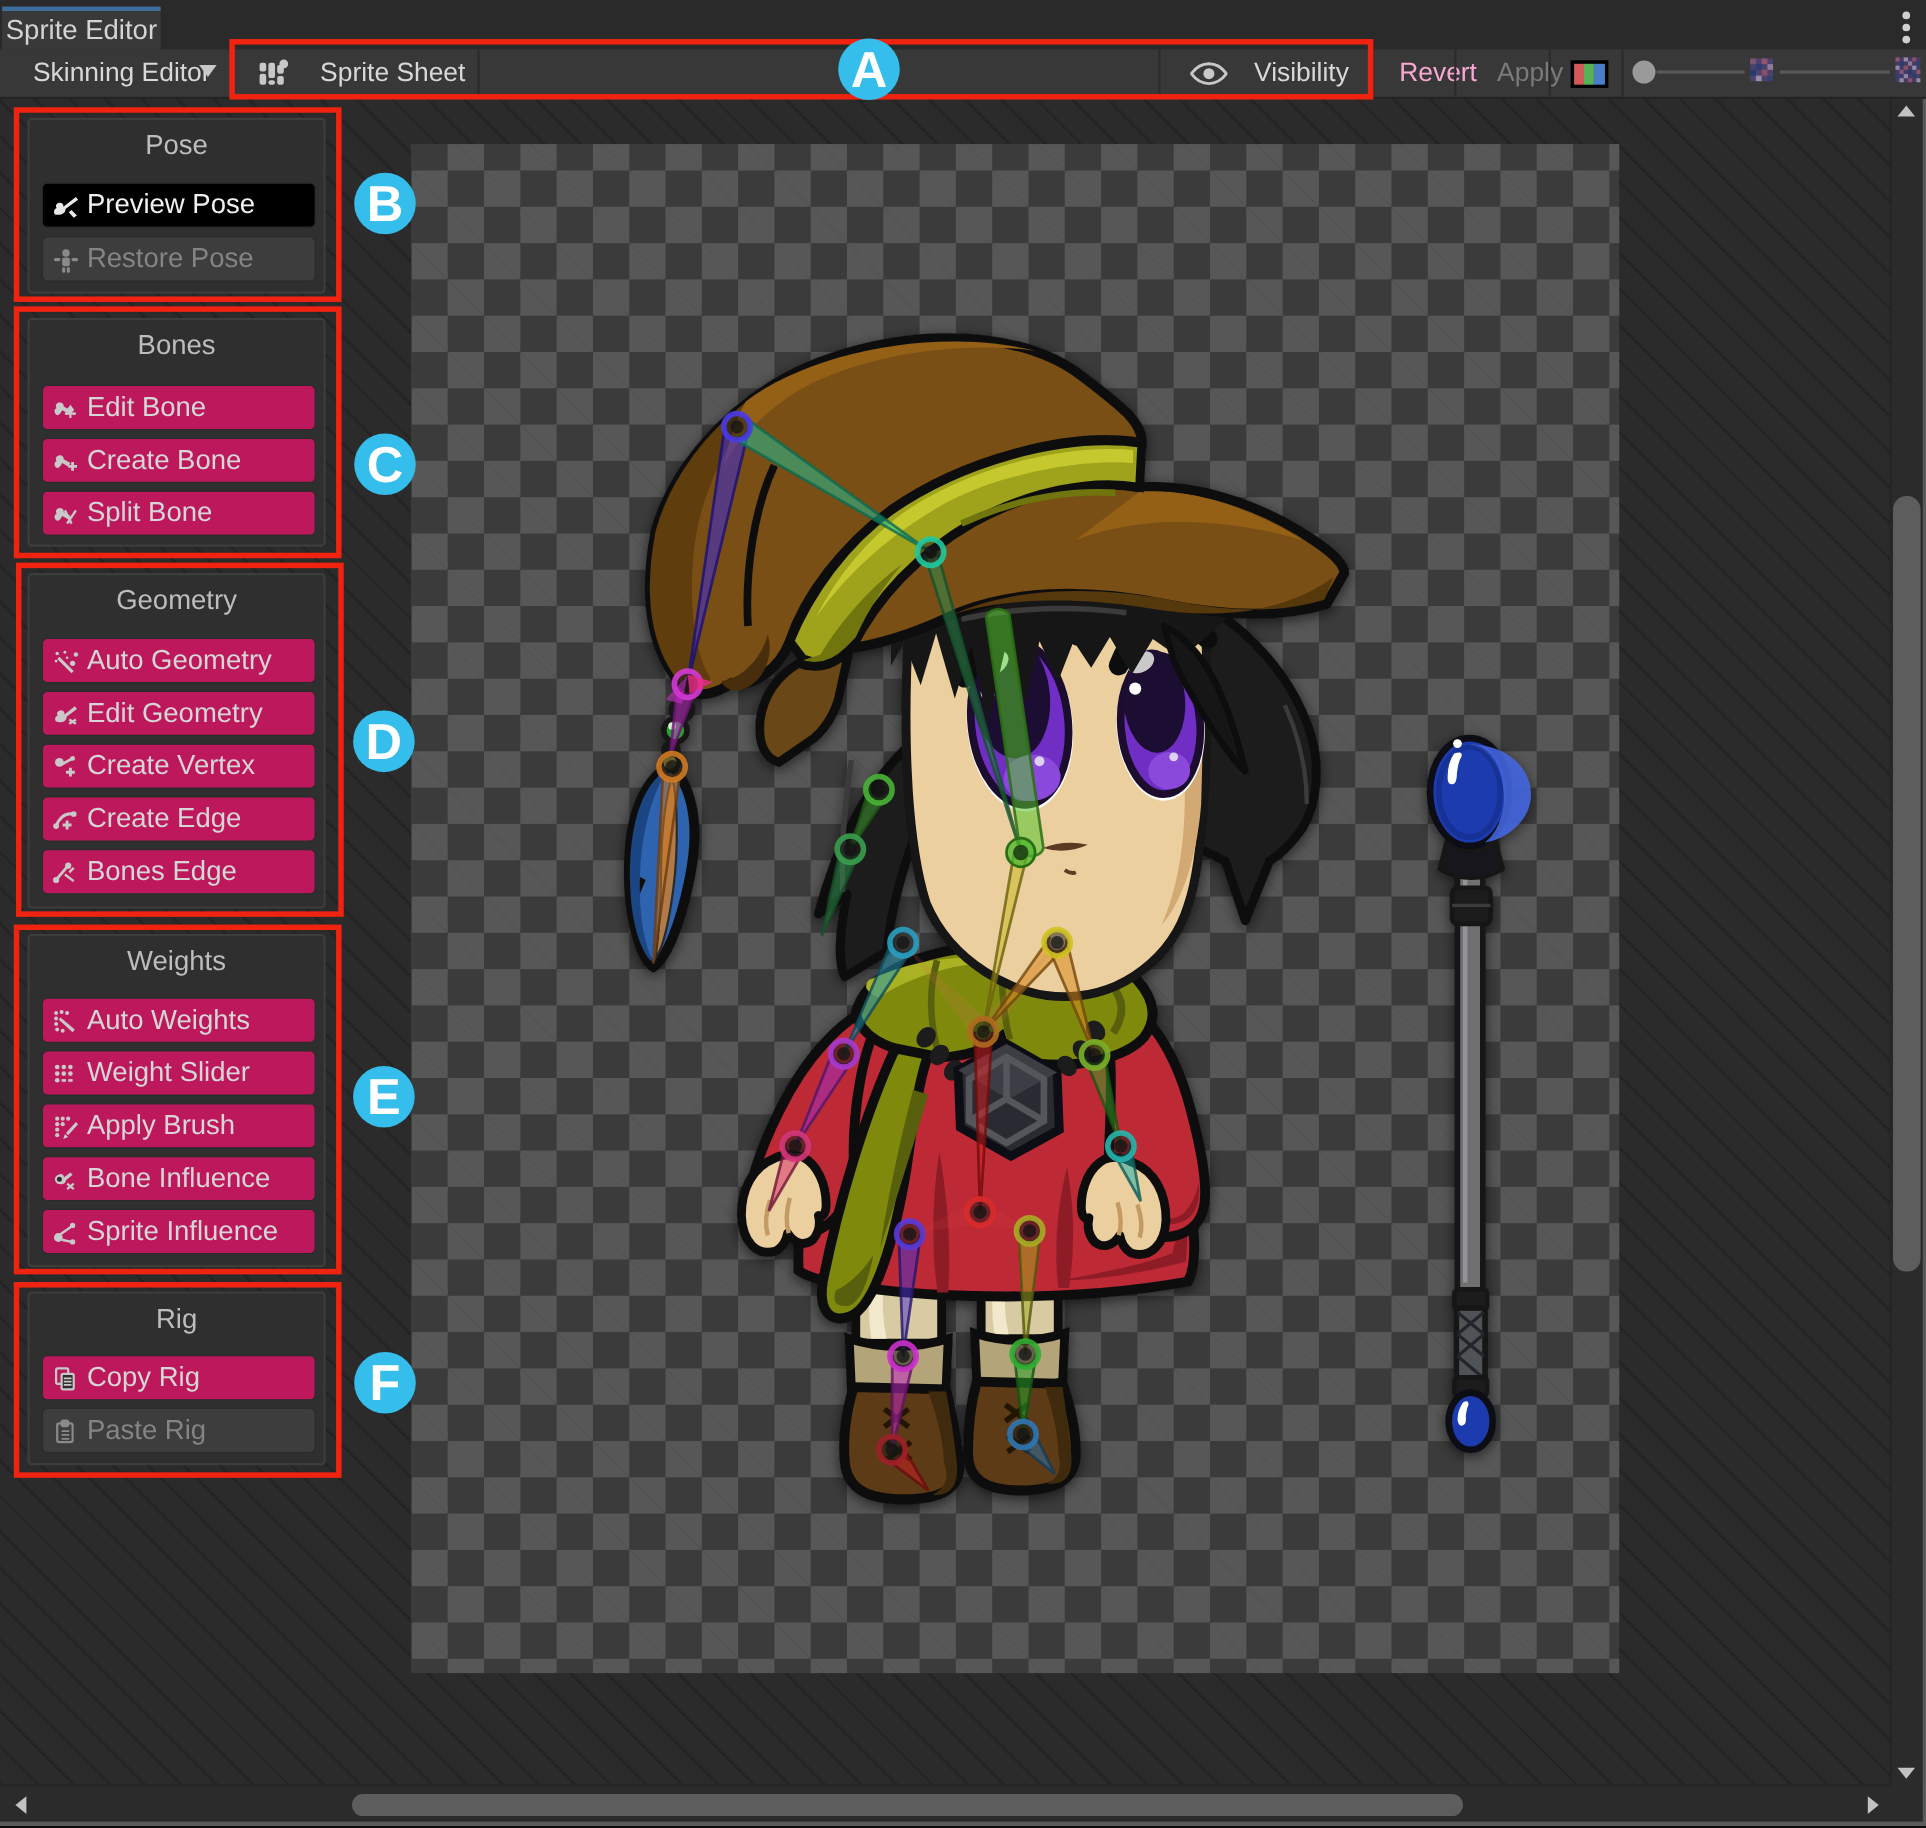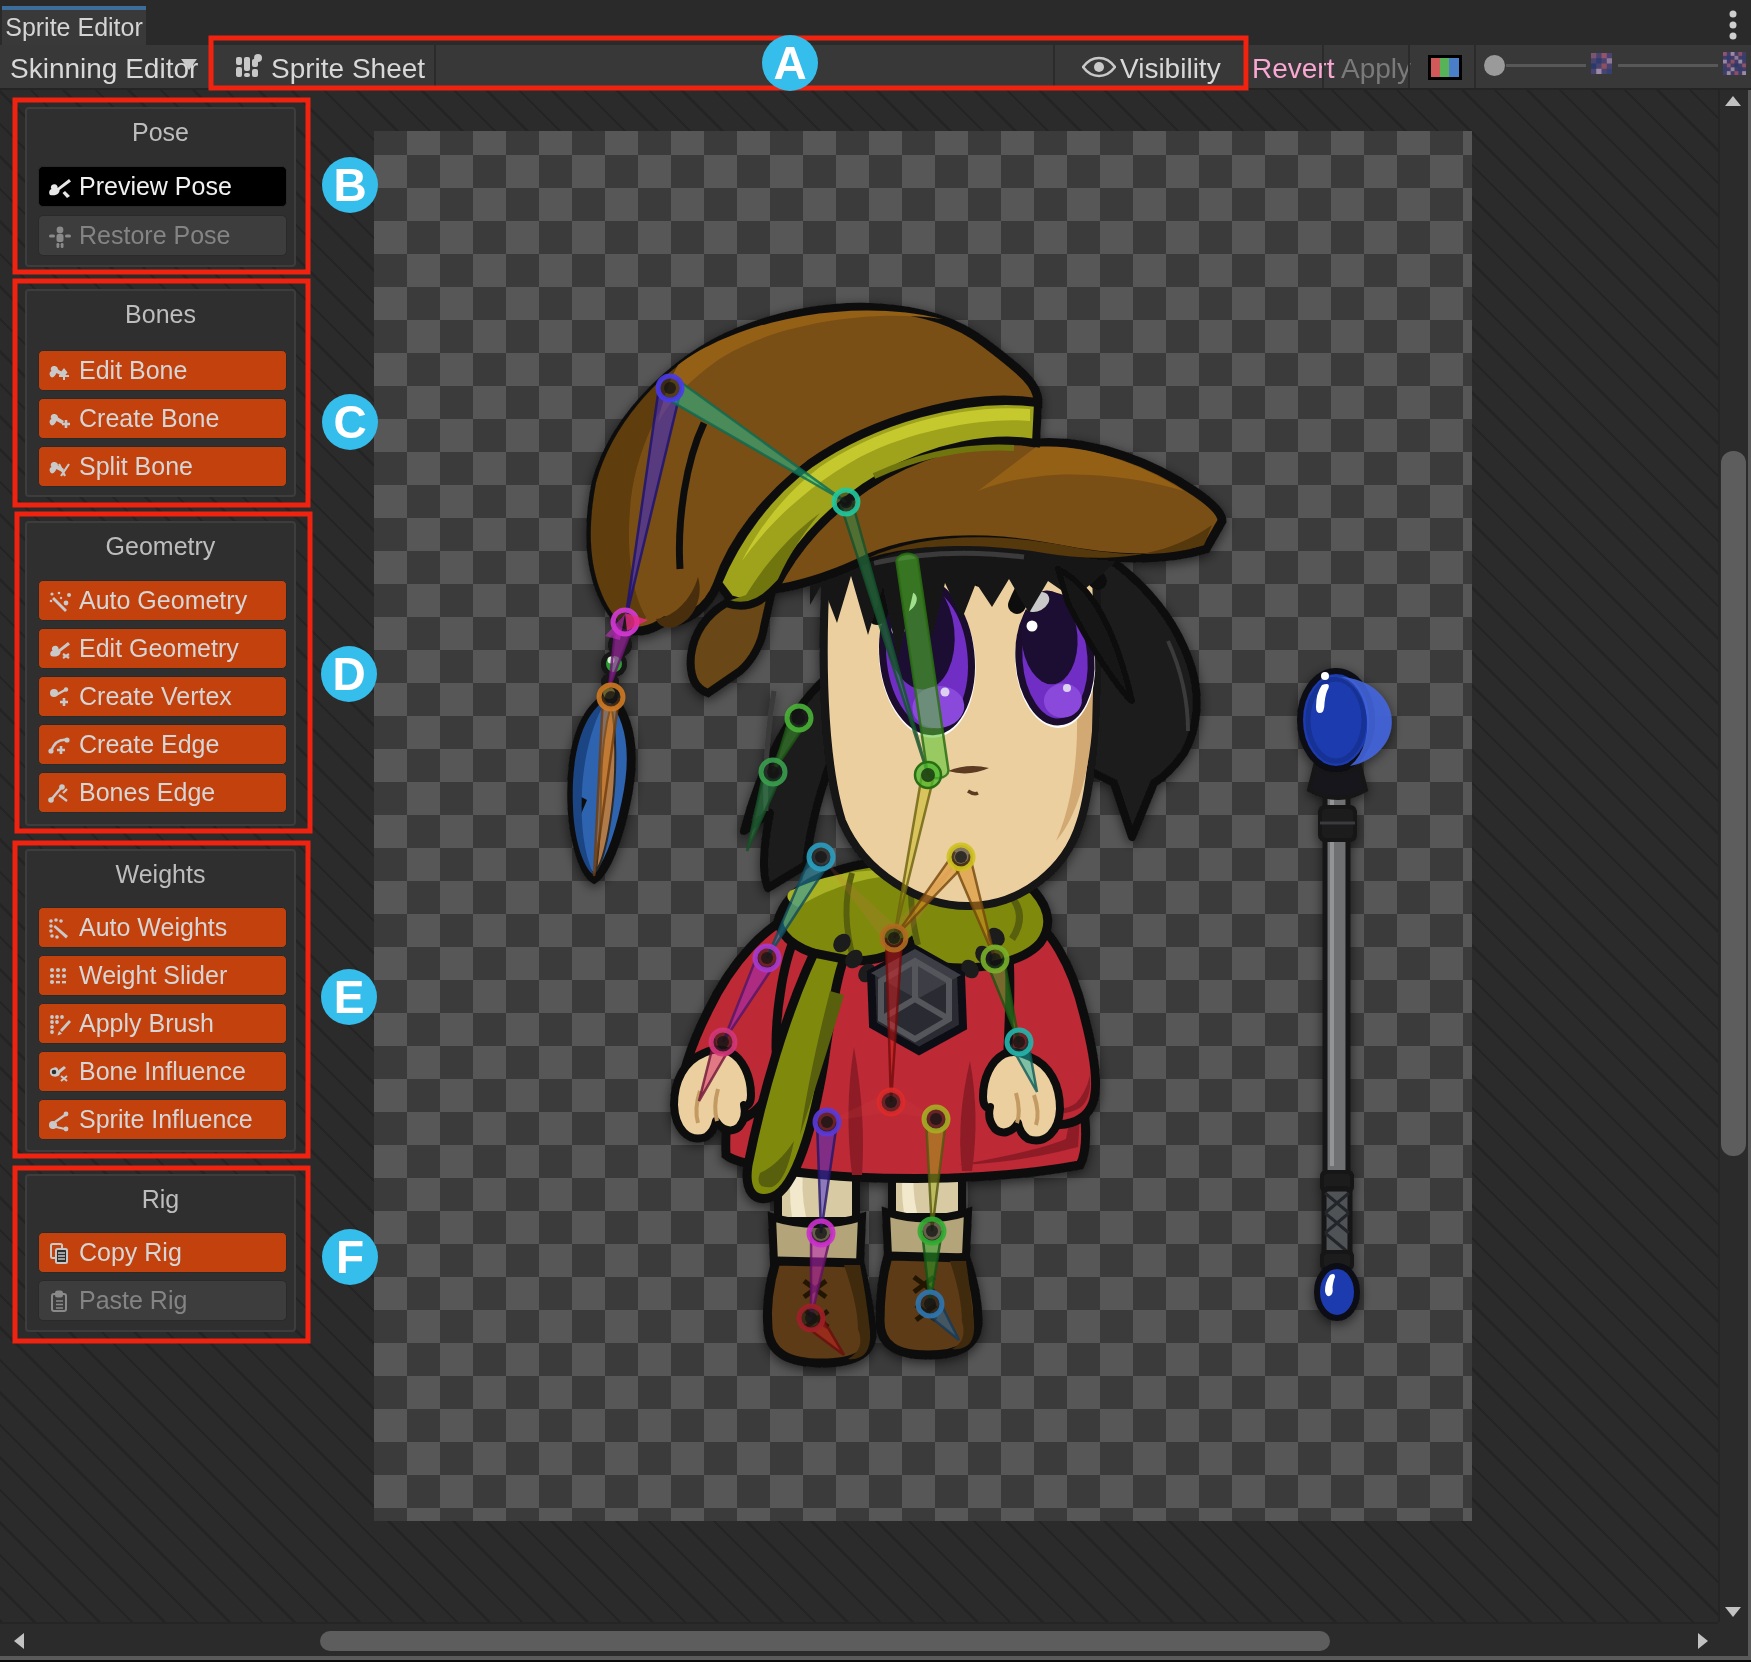--- a/index.html
+++ b/index.html
@@ -5,34 +5,34 @@
   html,body{margin:0;padding:0;background:#000;}
   #root{position:relative;width:1751px;height:1662px;background:#2b2b2b;overflow:hidden;
         font-family:"Liberation Sans",sans-serif;}
   .abs{position:absolute;}
   
   #topstrip{left:0;top:0;width:1751px;height:45px;background:#2a2a2a;}
   #tab{left:2px;top:6px;width:144px;height:35px;background:#393939;border-top:4px solid #3c6e9c;
        color:#d4d4d4;font-size:25px;line-height:35px;text-align:center;}
   
   #toolbar{left:0;top:45px;width:1751px;height:43px;background:#383838;border-bottom:2px solid #242424;}
-  .tbtxt{position:absolute;color:#d8d8d8;font-size:28px;top:8px;}
+  .tbtxt{position:absolute;color:#d8d8d8;font-size:24px;top:8px;margin-left:20px;}
   .tbsep{position:absolute;top:0;width:2px;height:43px;background:#2b2b2b;}
   
   #canvas{left:0;top:90px;width:1751px;height:1532px;background:#2b2b2b;
     background-image:repeating-linear-gradient(45deg, rgba(0,0,0,0.16) 0px, rgba(0,0,0,0.16) 2.5px, transparent 2.5px, transparent 23px);}
   #checker{left:374px;top:131px;width:1098px;height:1390px;background-color:#3b3b3b;
     background-image:
       linear-gradient(45deg,#575757 25%,transparent 25%,transparent 75%,#575757 75%),
       linear-gradient(45deg,#575757 25%,transparent 25%,transparent 75%,#575757 75%);
     background-size:66px 66px;background-position:0px -9px,33px 24px;}
   
   .grp{position:absolute;left:25px;width:271px;background:#2f2f2f;border:2px solid #3d3d3d;border-radius:4px;box-sizing:border-box;}
   .grpt{color:#bdbdbd;font-size:25px;text-align:center;margin-top:9px;}
-  .btn{position:absolute;left:11px;width:249px;height:41px;background:#c2410c;border:1px solid #2a2a2a;border-radius:5px;box-sizing:border-box;
+  .btn{position:absolute;left:11px;width:249px;height:41px;background:#be185d;border:1px solid #2a2a2a;border-radius:5px;box-sizing:border-box;
        color:#d6d6d6;font-size:25px;line-height:38px;}
   .btn svg{position:absolute;left:8px;top:8px;}
   .btn span{position:absolute;left:40px;}
   .btn.sel{background:#000000;color:#f1f1f1;}
   .btn.dis{background:#3d3d3d;color:#848484;}
   
   #vsb{left:1718px;top:90px;width:33px;height:1532px;background:#2b2b2b;border-left:2px solid #252525;}
   #vthumb{left:1721px;top:451px;width:25px;height:705px;background:#5d5d5d;border-radius:12px;}
   #hsb{left:0px;top:1622px;width:1718px;height:40px;background:#2b2b2b;border-top:2px solid #252525;}
   #hthumb{left:320px;top:1631px;width:1010px;height:20px;background:#5d5d5d;border-radius:10px;}

